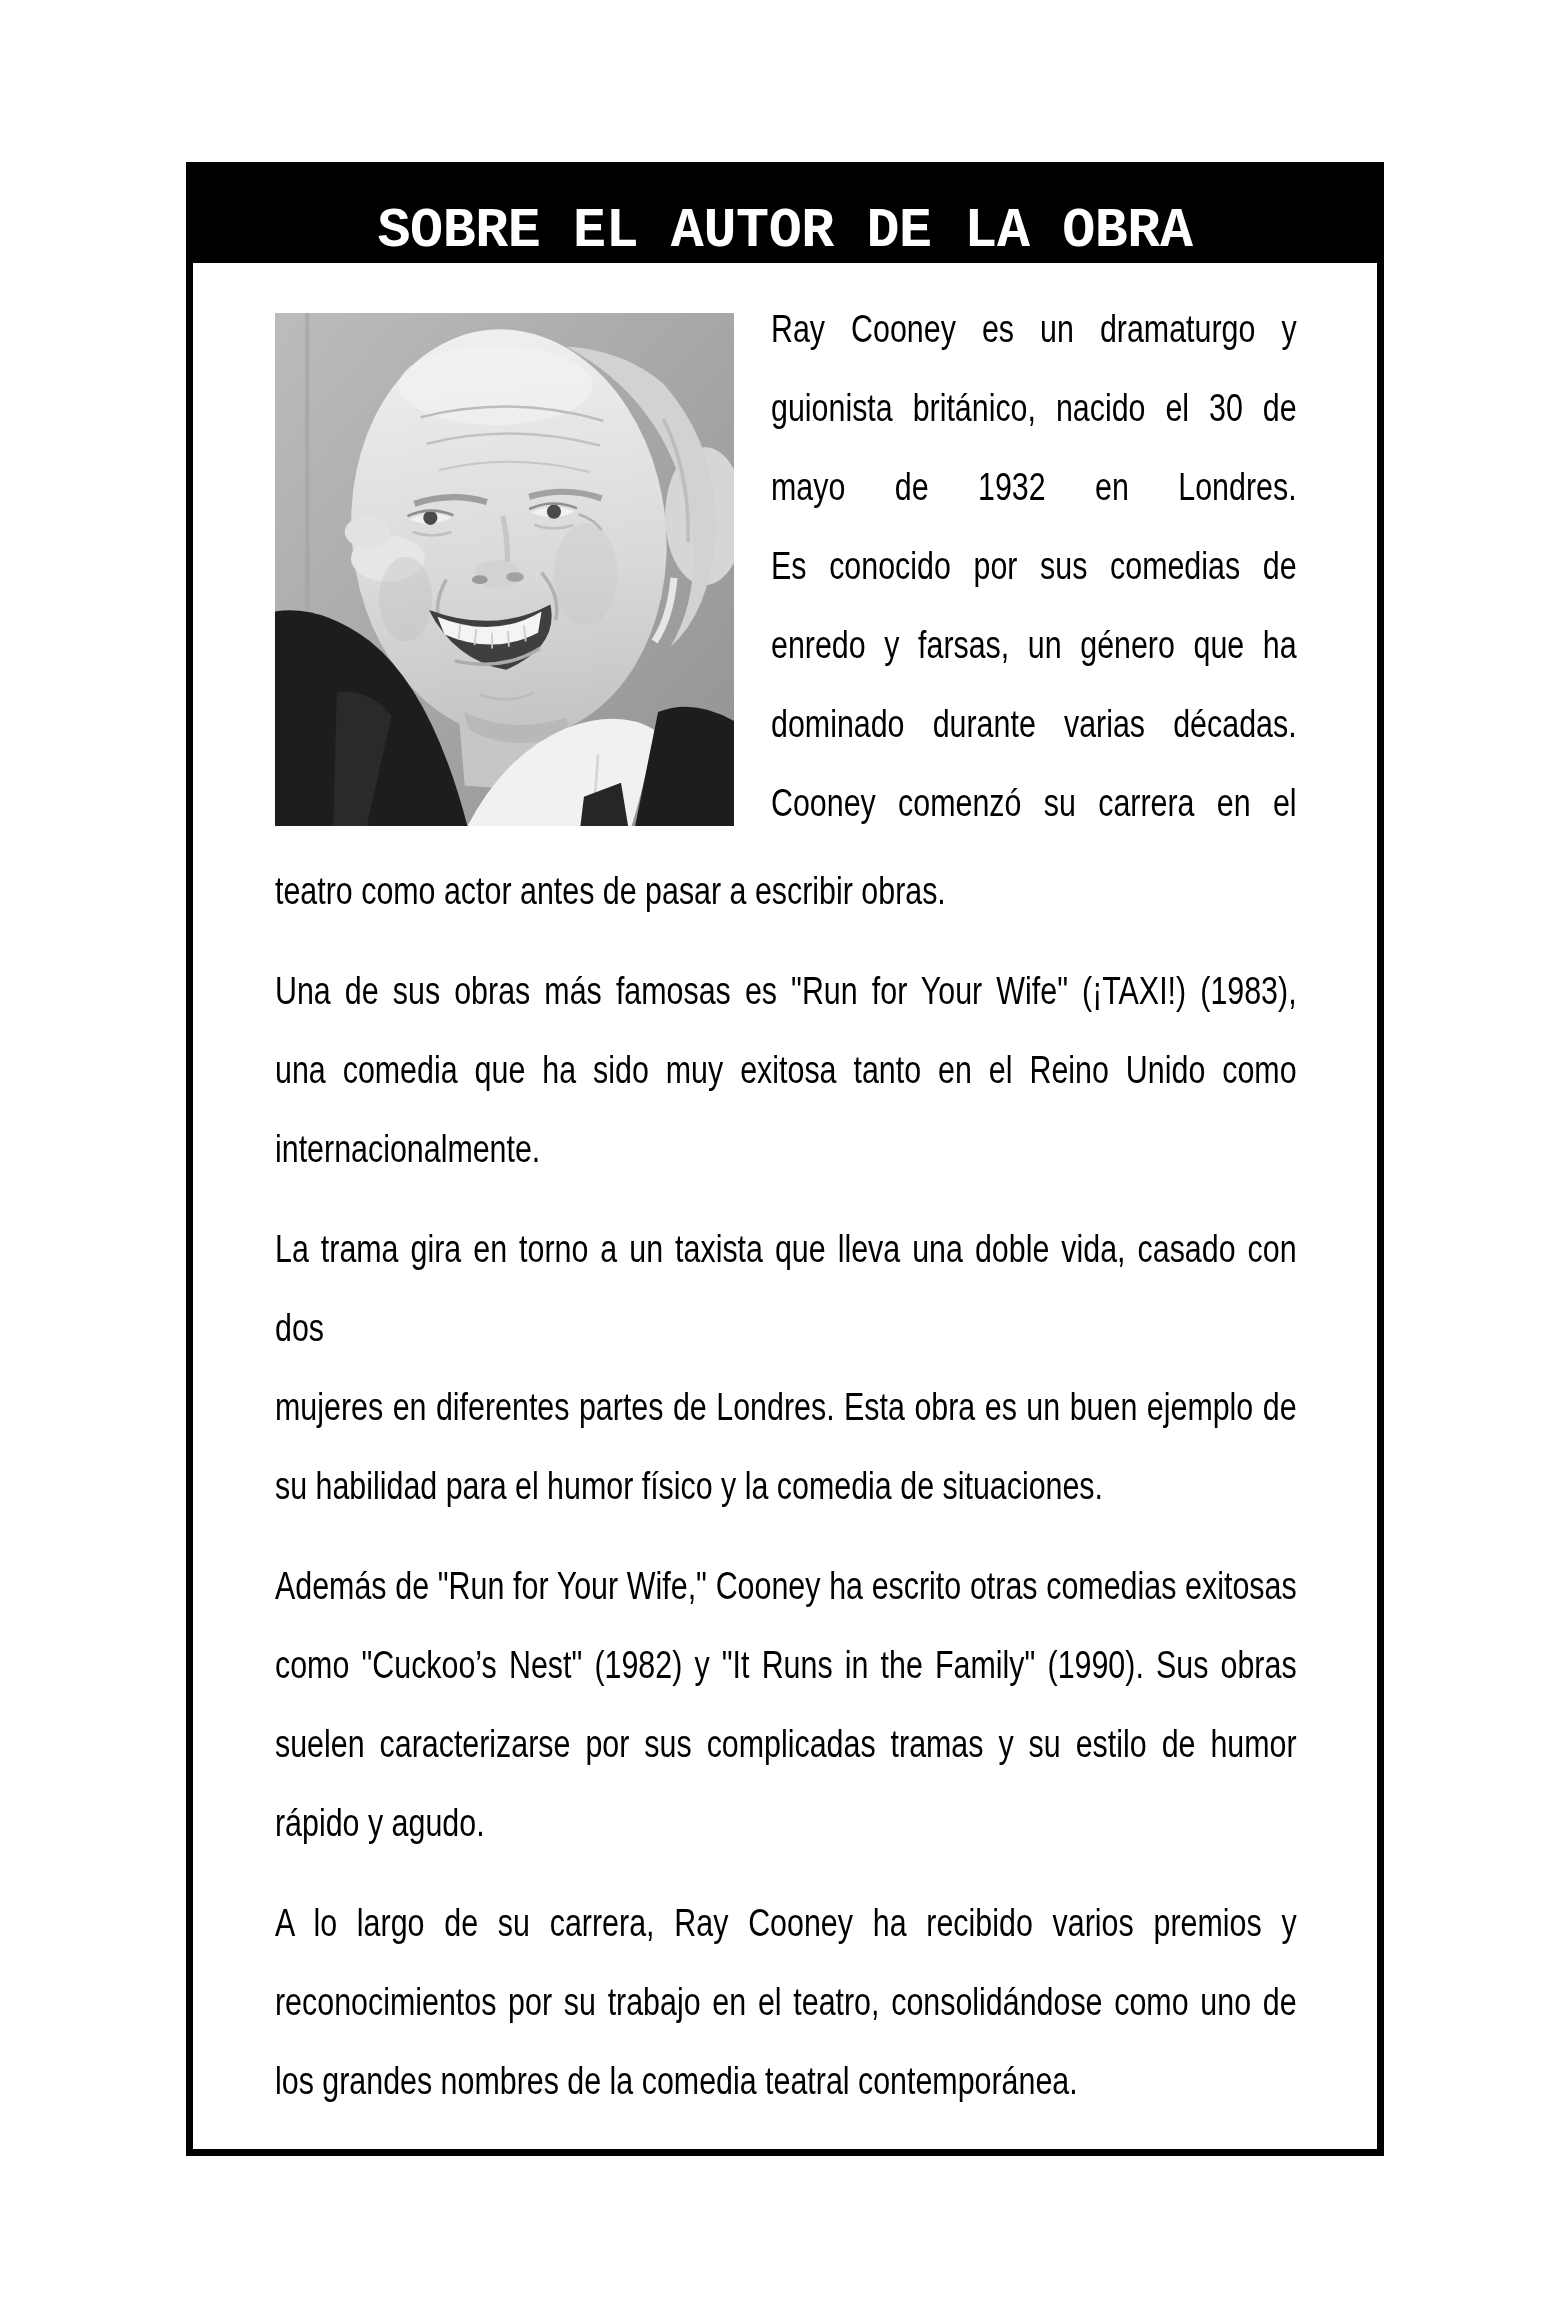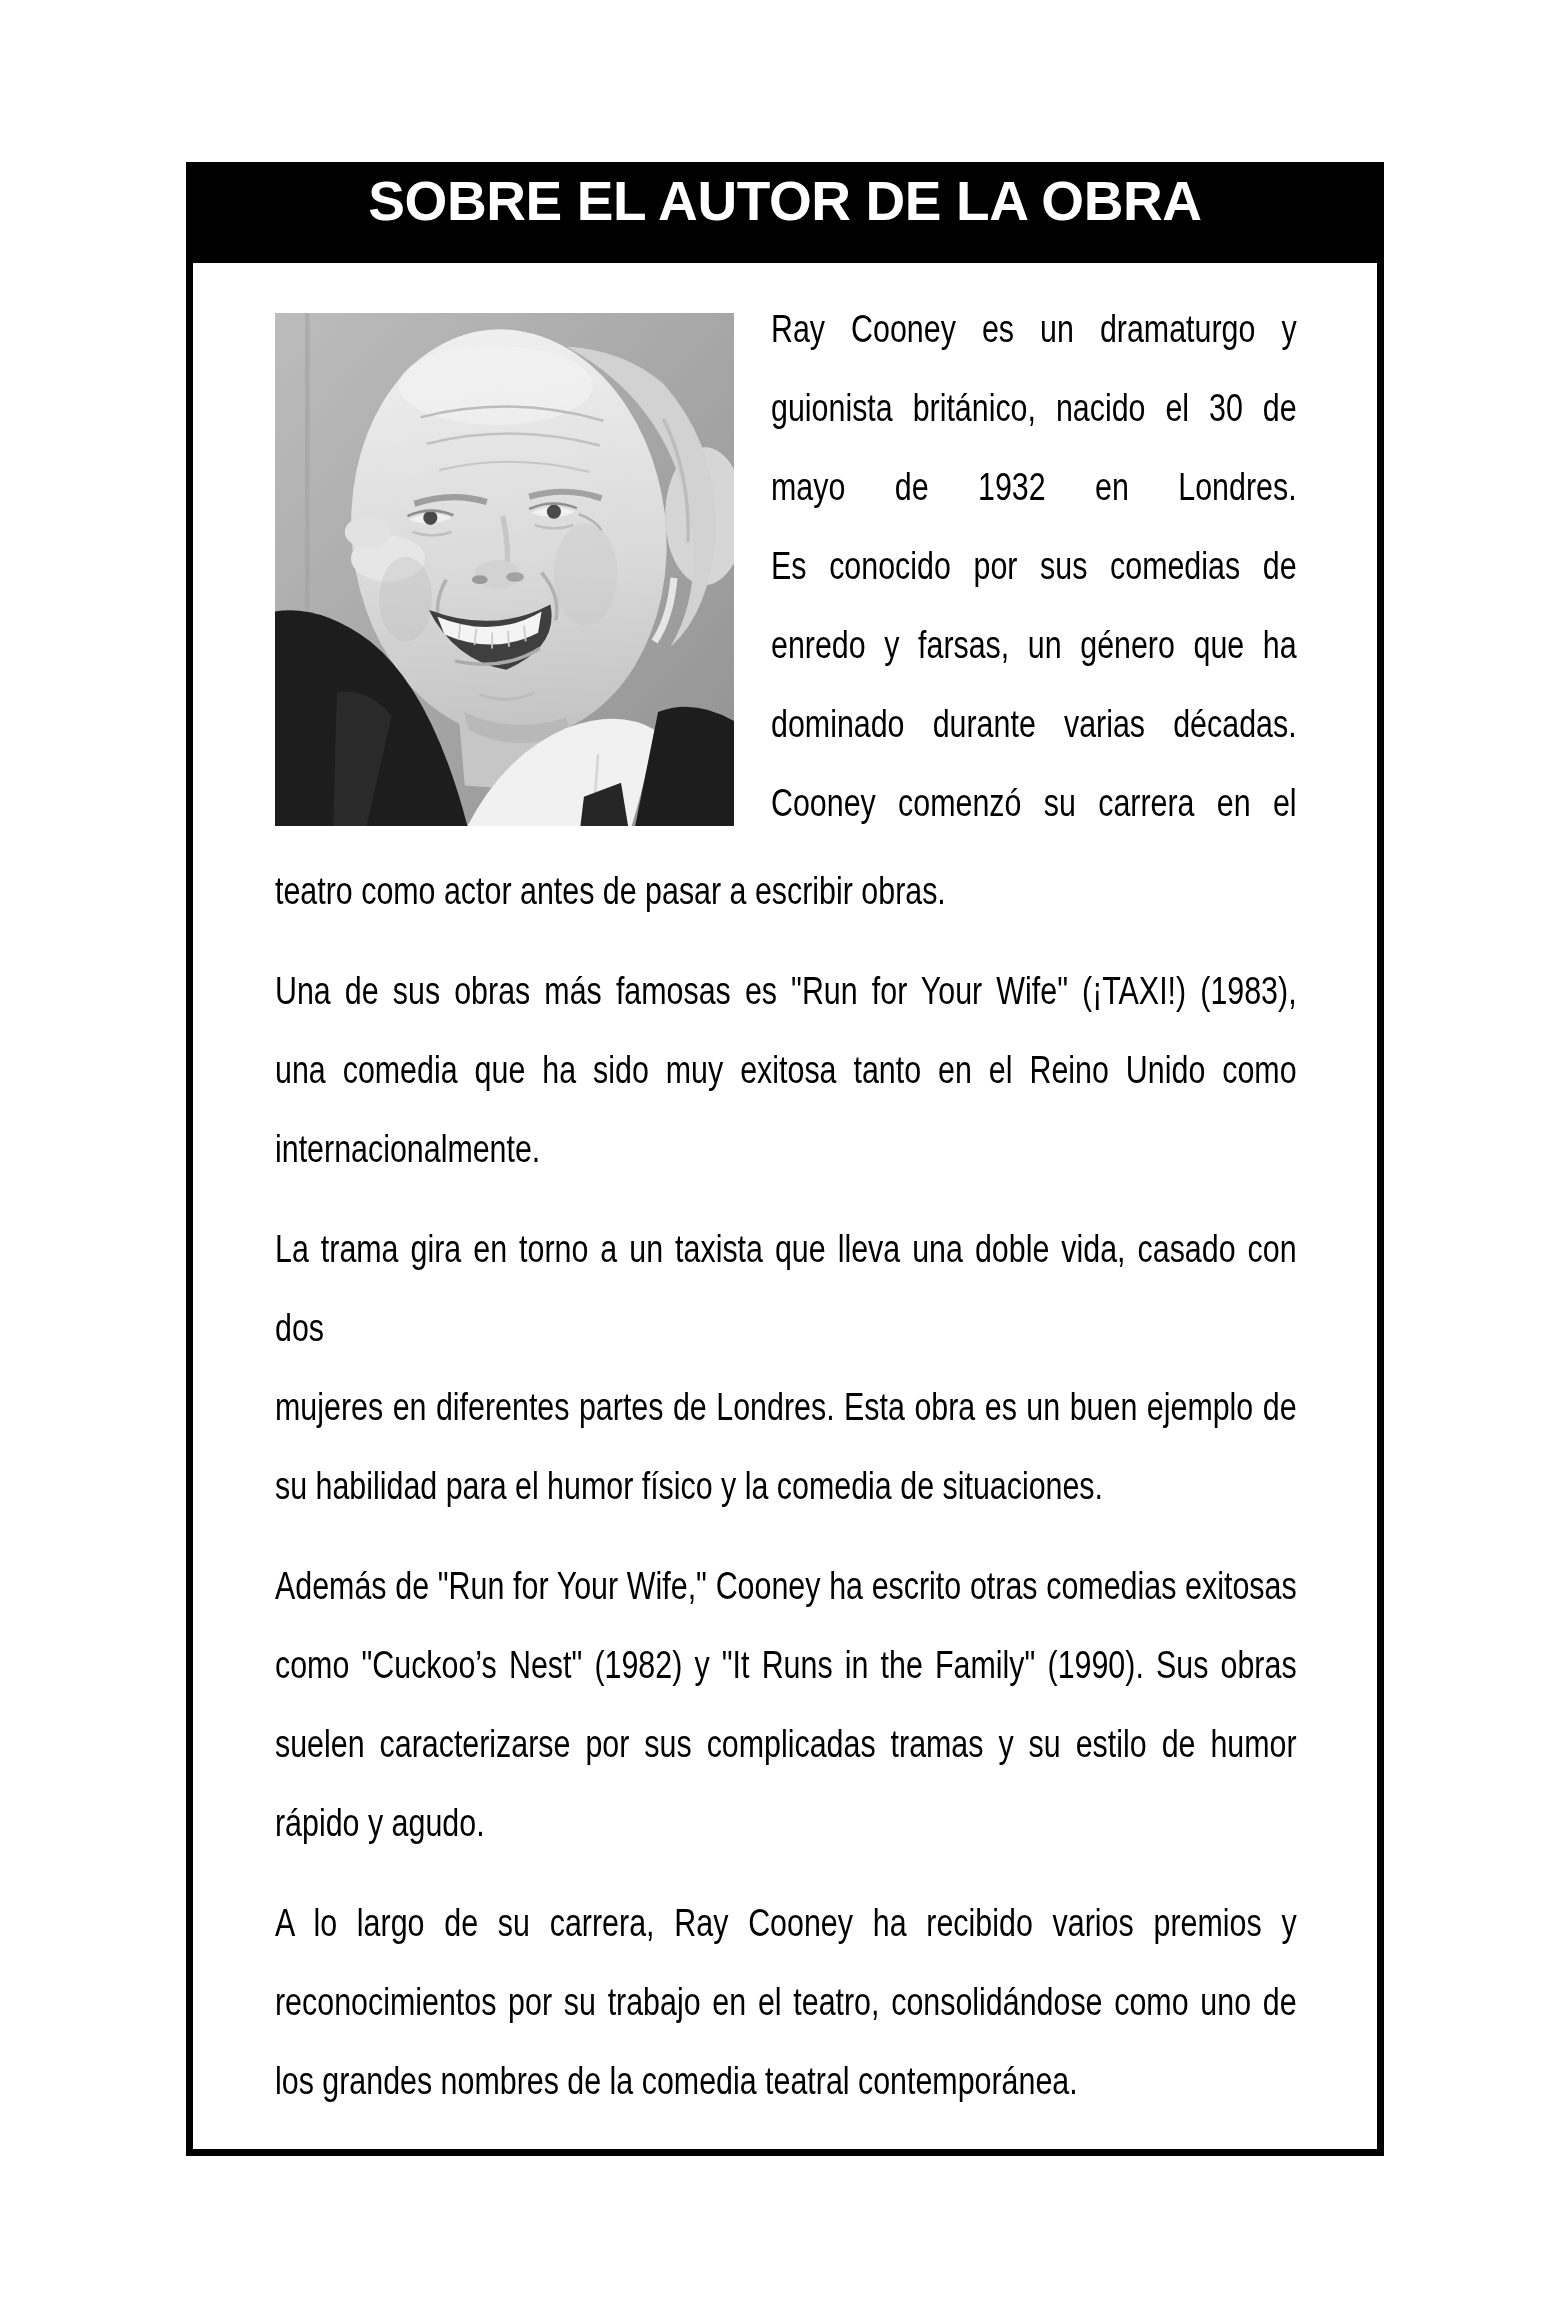--- a/index.html
+++ b/index.html
@@ -19,22 +19,23 @@
     width: 1198px;
     height: 1994px;
     box-sizing: border-box;
     border: 7px solid #000000;
     background: #ffffff;
   }
   .title-bar {
     height: 94px;
     background: #000000;
     display: flex;
-    align-items: flex-start;
+    align-items: flex-end;
     justify-content: center;
+    font-family: Liberation Mono, monospace;
   }
   .title-text {
     color: #ffffff;
     font-weight: bold;
     font-size: 55px;
     letter-spacing: -0.4px;
     white-space: nowrap;
   }
   .content {
     padding: 27px 100px 0 82px;

